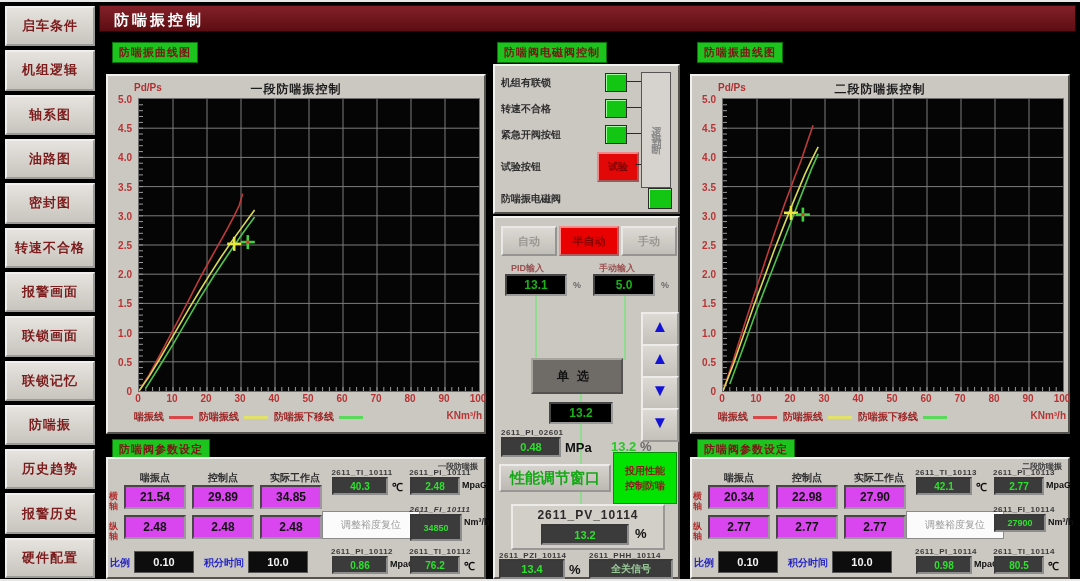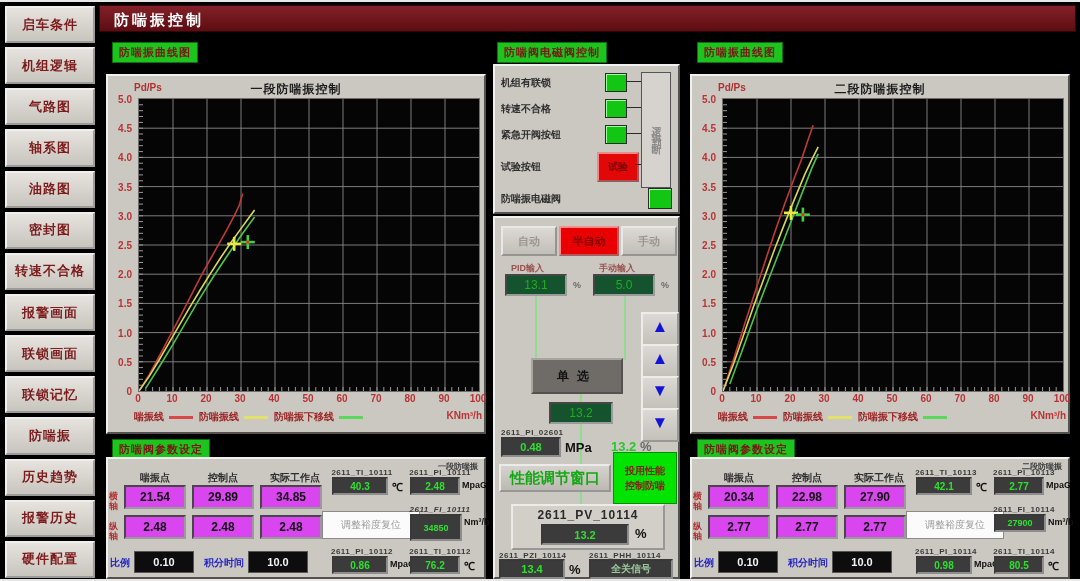--- a/index.html
+++ b/index.html
@@ -47,21 +47,21 @@
              color:#8a8a8a;font-size:10px;font-weight:bold;writing-mode:vertical-lr;letter-spacing:6px;
              display:flex;align-items:center;justify-content:center;}
   .test-btn{position:absolute;left:102px;top:86px;width:38px;height:26px;background:#e30808;border:2px outset #f08a8a;
             color:#7a0404;font-size:10px;font-weight:bold;display:flex;align-items:center;justify-content:center;cursor:pointer;}
   
   .ctl-panel{left:493px;top:214px;width:187px;height:363px;}
   .mode-btn{position:absolute;top:8px;height:26px;border:2px outset #e8e8e6;background:linear-gradient(#dcd9d4,#c2beb8);
             color:#9a9792;font-size:11px;font-weight:bold;display:flex;align-items:center;justify-content:center;cursor:pointer;}
   .mode-btn.active{background:#e90000;border:2px outset #ff8a8a;color:#7c0202;}
   .in-label{position:absolute;top:44px;color:#9a5050;font-size:9px;font-weight:bold;}
-  .white-box{position:absolute;background:#14532d;border:2px inset #9a9a9a;color:#17b317;font-weight:normal;
+  .white-box{position:absolute;background:#000000;border:2px inset #9a9a9a;color:#17b317;font-weight:bold;
              font-size:12px;display:flex;align-items:center;justify-content:center;box-sizing:border-box;}
   .unit-sm{position:absolute;color:#6a6a6a;font-size:9px;font-weight:bold;}
   .gline{position:absolute;background:#8fdc8f;}
   .sel-btn{position:absolute;left:36px;top:140px;width:88px;height:32px;background:#6f6c68;border:2px outset #a8a5a0;
            color:#111;font-size:12px;font-weight:bold;letter-spacing:8px;display:flex;align-items:center;justify-content:center;cursor:pointer;}
   .arrow-btn{position:absolute;left:146px;width:34px;height:30px;background:linear-gradient(#dcd9d4,#c4c0ba);
              border:2px outset #ececea;color:#1313d8;font-size:17px;line-height:26px;text-align:center;cursor:pointer;}
   .tag-label{position:absolute;color:#3a3a3a;font-size:8px;font-weight:bold;letter-spacing:0.5px;}
   .readout{position:absolute;background:#3b3b3b;border:2px inset #8d8d8d;color:#2ee02e;font-size:11px;font-weight:bold;
            display:flex;align-items:center;justify-content:center;box-sizing:border-box;}
@@ -88,21 +88,20 @@
              color:#9a9a9a;font-size:10px;display:flex;align-items:center;justify-content:center;cursor:pointer;}
 </style>
 </head>
 <body>
 
 <div class="frame">
 
   <div class="sidebar">
     <div class="side-btn">启车条件</div>
     <div class="side-btn">机组逻辑</div>
-    <div class="side-btn">气路图</div>
     <div class="side-btn">轴系图</div>
     <div class="side-btn">油路图</div>
     <div class="side-btn">密封图</div>
     <div class="side-btn">转速不合格</div>
     <div class="side-btn">报警画面</div>
     <div class="side-btn">联锁画面</div>
     <div class="side-btn">联锁记忆</div>
     <div class="side-btn">防喘振</div>
     <div class="side-btn">历史趋势</div>
     <div class="side-btn">报警历史</div>

